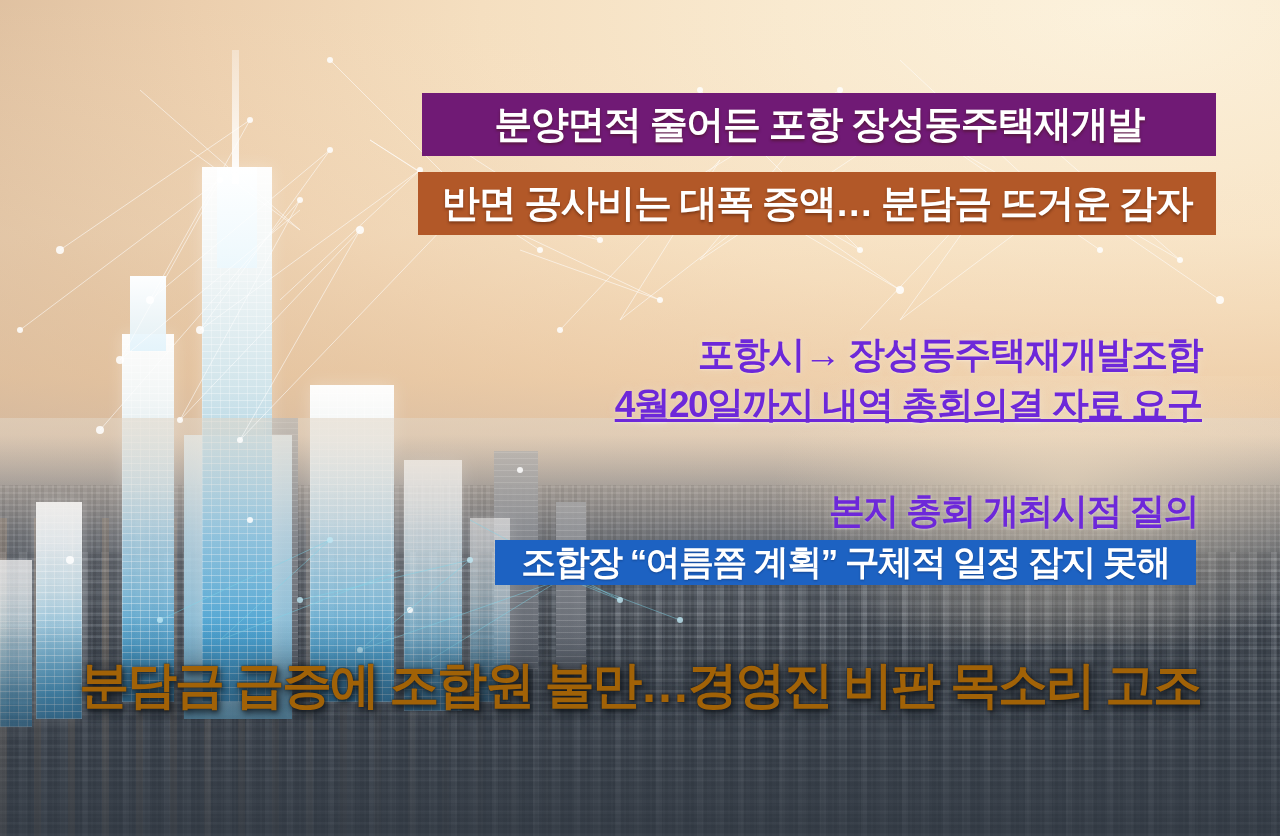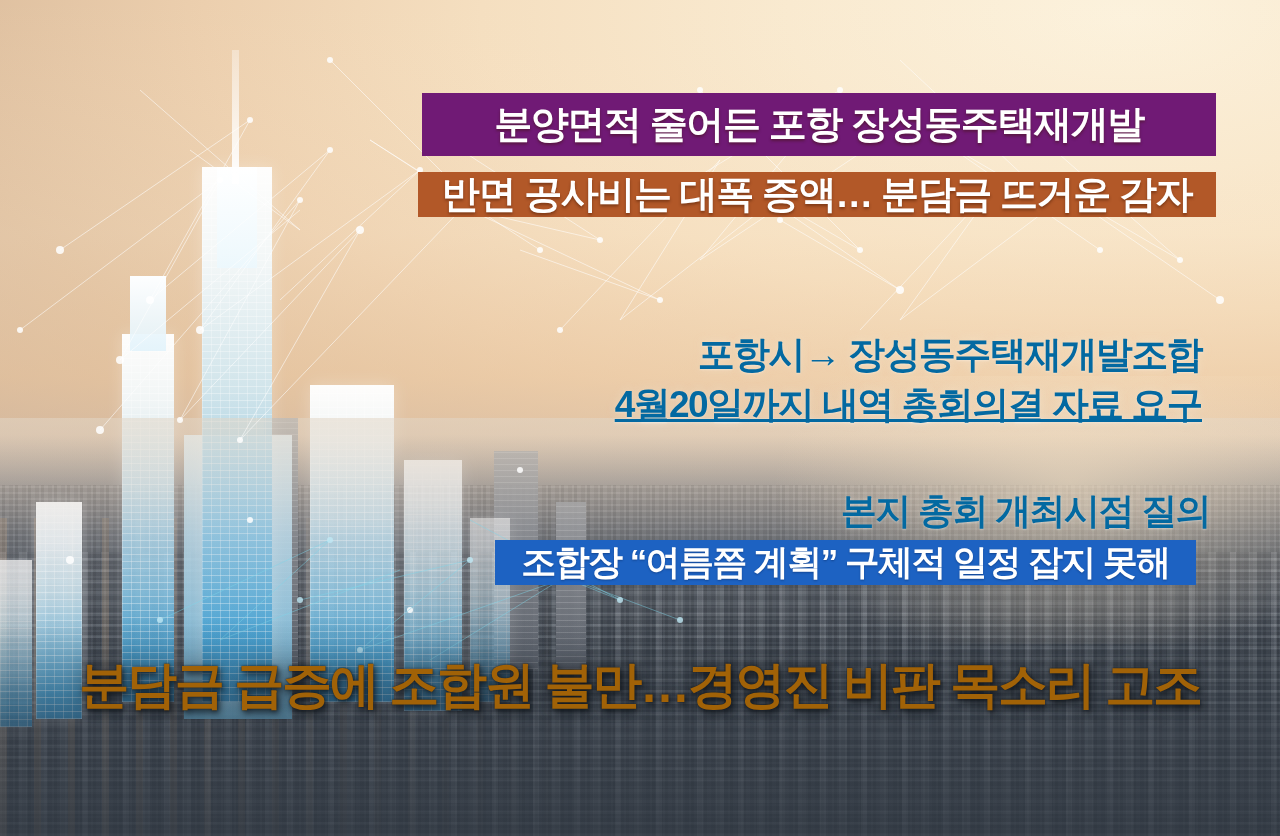--- a/index.html
+++ b/index.html
@@ -151,37 +151,37 @@
     letter-spacing:-1.4px;
     white-space:nowrap;
     text-shadow:0 2px 3px rgba(60,20,0,.45);
   }
   #banner1{
     left:422px;top:93px;width:794px;height:63px;
     background:#701a75;
     font-size:38px;
   }
   #banner2{
-    left:418px;top:172px;width:798px;height:45px;
+    left:418px;top:172px;width:798px;height:63px;
     background:#b25828;
     font-size:38px;
   }
 
   .darkline{
     position:absolute;
-    color:#0369a1;
+    color:#6d28d9;
     font-weight:700;
     letter-spacing:-1.6px;
     white-space:nowrap;
     text-align:right;
     text-shadow:0 1px 2px rgba(255,255,255,.30), 0 0 10px rgba(250,240,225,.35);
   }
   #line1{right:78px;top:330px;font-size:37px;}
   #line2{right:78px;top:380px;font-size:37px;text-decoration:underline;}
-  #line3{right:70px;top:487px;font-size:36px;}
+  #line3{right:82px;top:487px;font-size:36px;}
 
   #bluebar{
     position:absolute;left:495px;top:540px;width:701px;height:45px;
     background:#1d62c2;
     display:flex;align-items:center;justify-content:center;
     color:#ffffff;font-weight:700;font-size:35px;letter-spacing:-1.6px;
     white-space:nowrap;
     text-shadow:0 1px 2px rgba(0,20,60,.35);
   }
 

